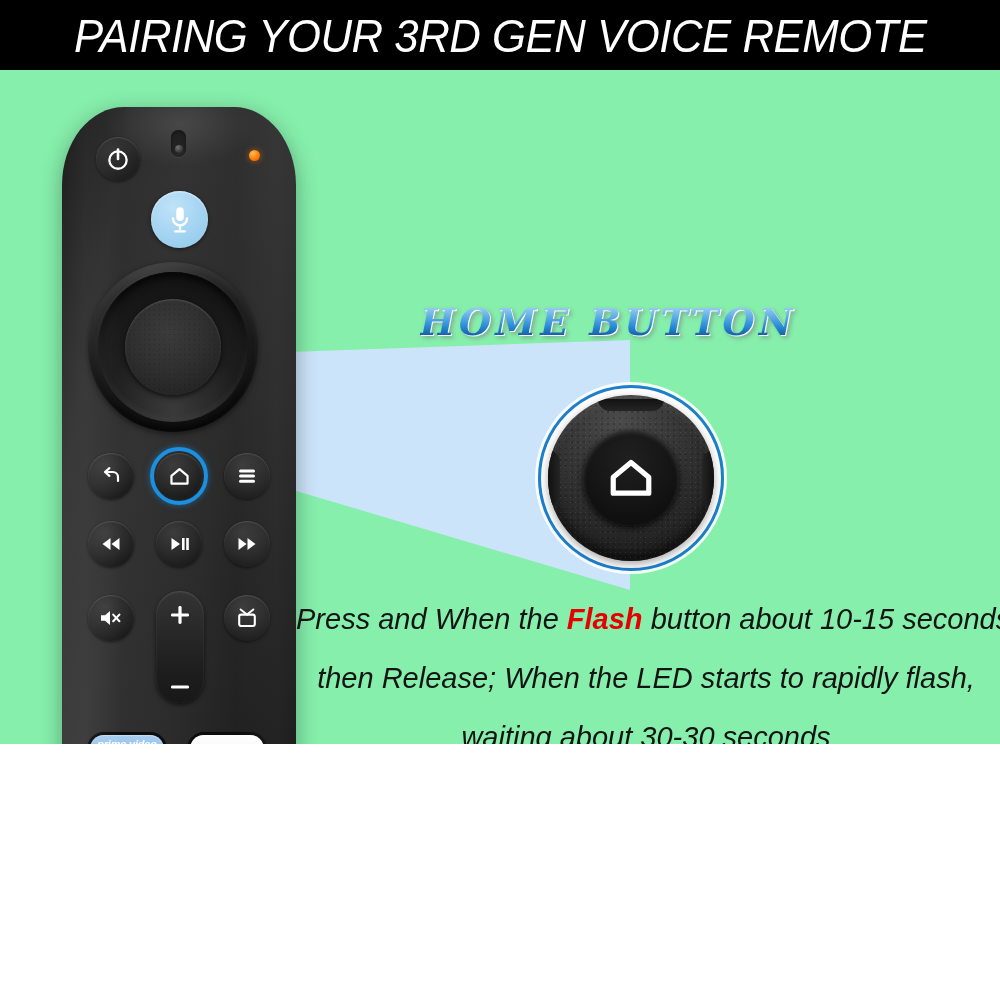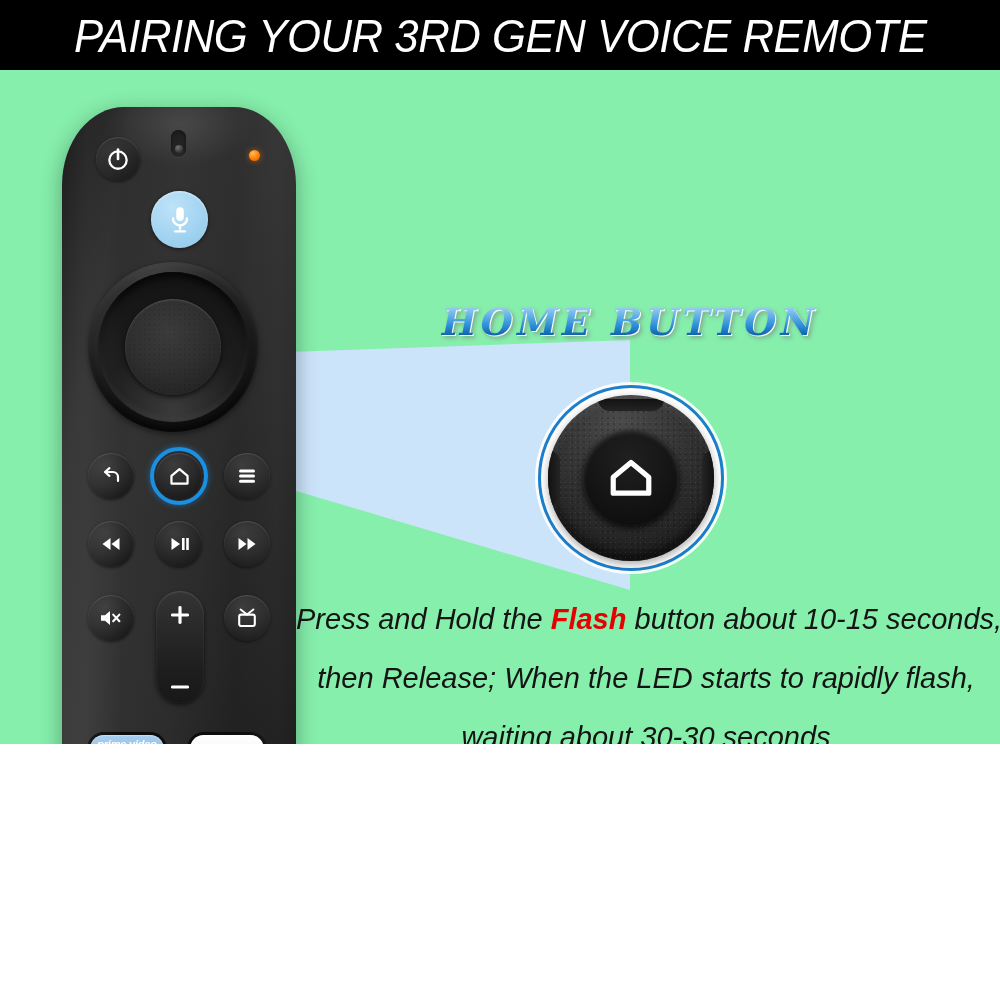--- a/index.html
+++ b/index.html
@@ -219,21 +219,21 @@
     width:96px;height:96px;border-radius:50%;
     background:radial-gradient(circle at 48% 30%, #202020 0%, #141414 55%, #0a0a0a 100%);
     box-shadow:inset 0 2px 4px rgba(255,255,255,.14), 0 2px 6px rgba(0,0,0,.8);
     display:flex;align-items:center;justify-content:center;
     position:relative;z-index:2;
   }
 
   
   .home-title{
     position:absolute;left:420px;top:300px;width:420px;
-    text-align:center;
+    text-align:left;
     font-family:"DejaVu Serif","Liberation Serif",serif;
     font-size:37px;font-weight:700;letter-spacing:4px;
     background:linear-gradient(180deg,#cfe6fb 0%,#7dc0ee 26%,#2d8fd8 58%,#0c5fa8 82%,#1573bd 100%);
     -webkit-background-clip:text;background-clip:text;
     color:transparent;-webkit-text-fill-color:transparent;
     filter:drop-shadow(1px 1px 0 #ffffff) drop-shadow(2px 2px 2px rgba(120,120,120,.55));
     white-space:nowrap;
   }
 
   
@@ -392,19 +392,19 @@
         <svg width="52" height="52" viewBox="0 0 24 24">
           <path d="M3.8 11.6 L12 4.8 L20.2 11.6 L20.2 19.0 L3.8 19.0 Z" fill="none" stroke="#ffffff" stroke-width="2.4" stroke-linejoin="round"></path>
         </svg>
       </div>
     </div>
   </div>
 
   <div class="home-title">HOME BUTTON</div>
 
   <div class="instructions">
-    <div class="line"><span>Press and Hold the </span><span class="hl-red">Flash</span><span> button about 10-15 seconds,</span></div>
+    <div class="line"><span>Press and When the </span><span class="hl-red">Flash</span><span> button about 10-15 seconds,</span></div>
     <div class="line">then Release; When the LED starts to rapidly flash,</div>
     <div class="line">waiting about 30-30 seconds</div>
     <div class="line">then remote should automatically Pair with your device.</div>
   </div>
 
 </div>
 
 </body></html>

